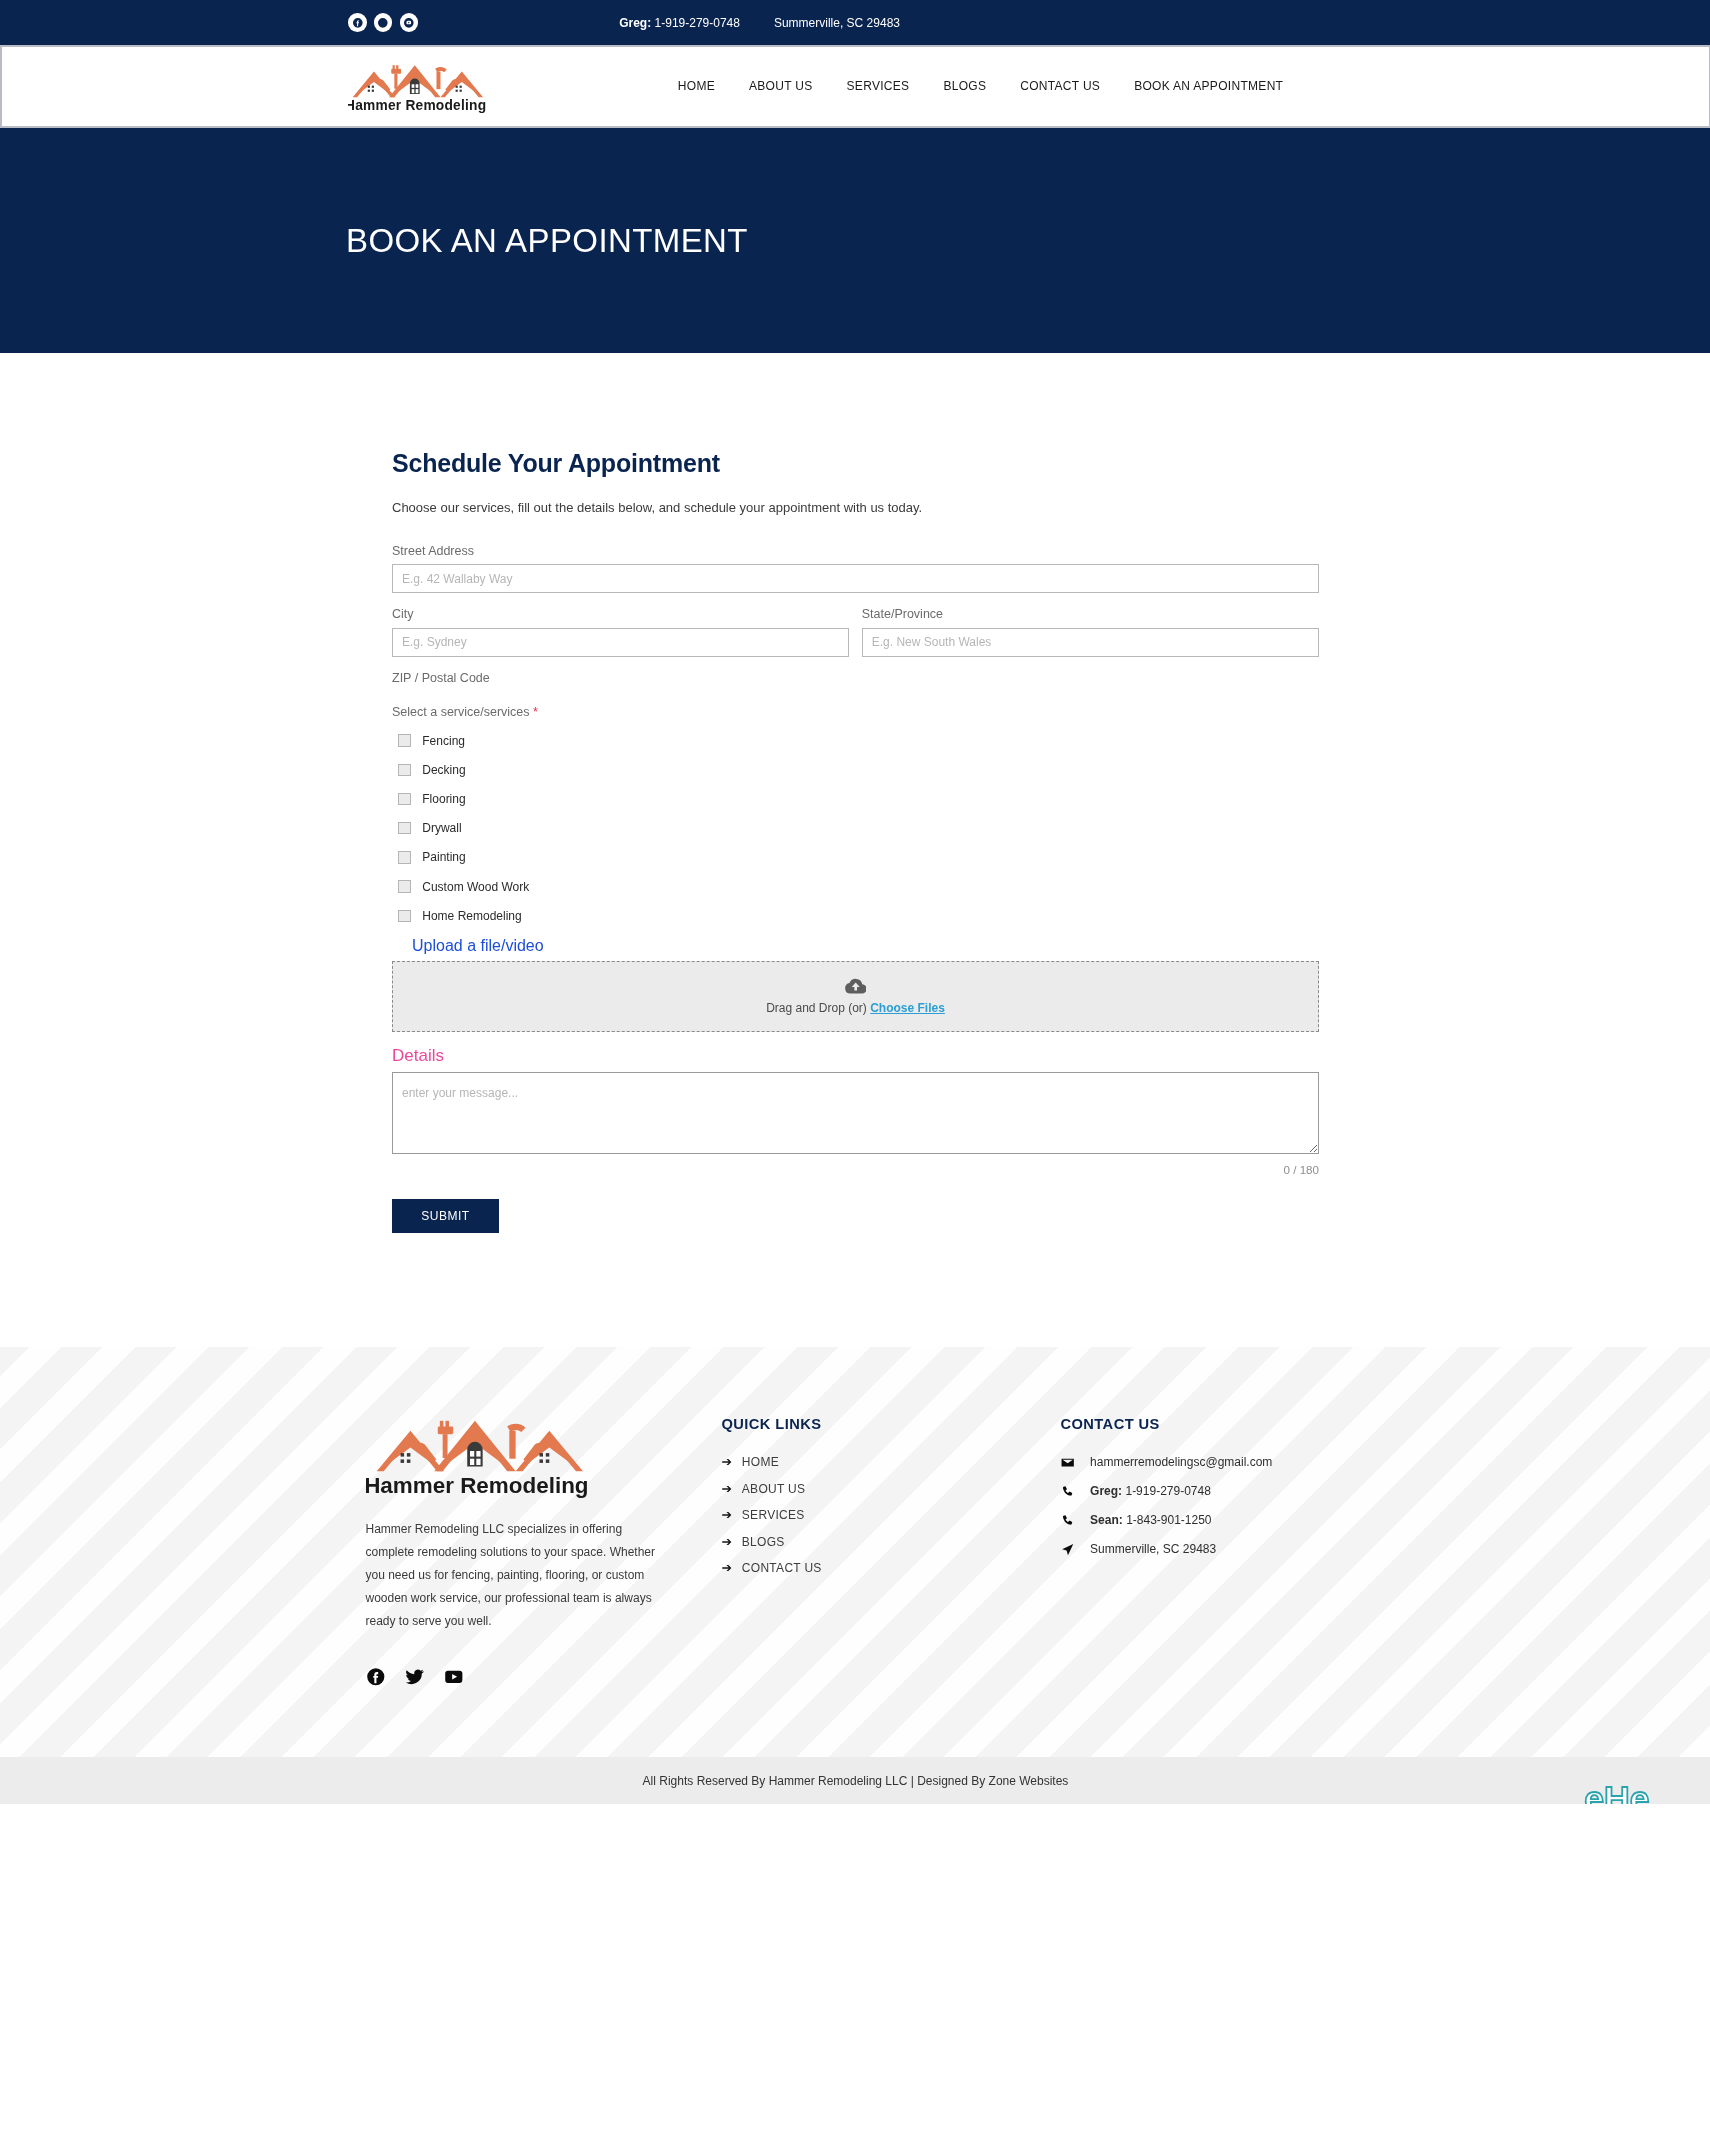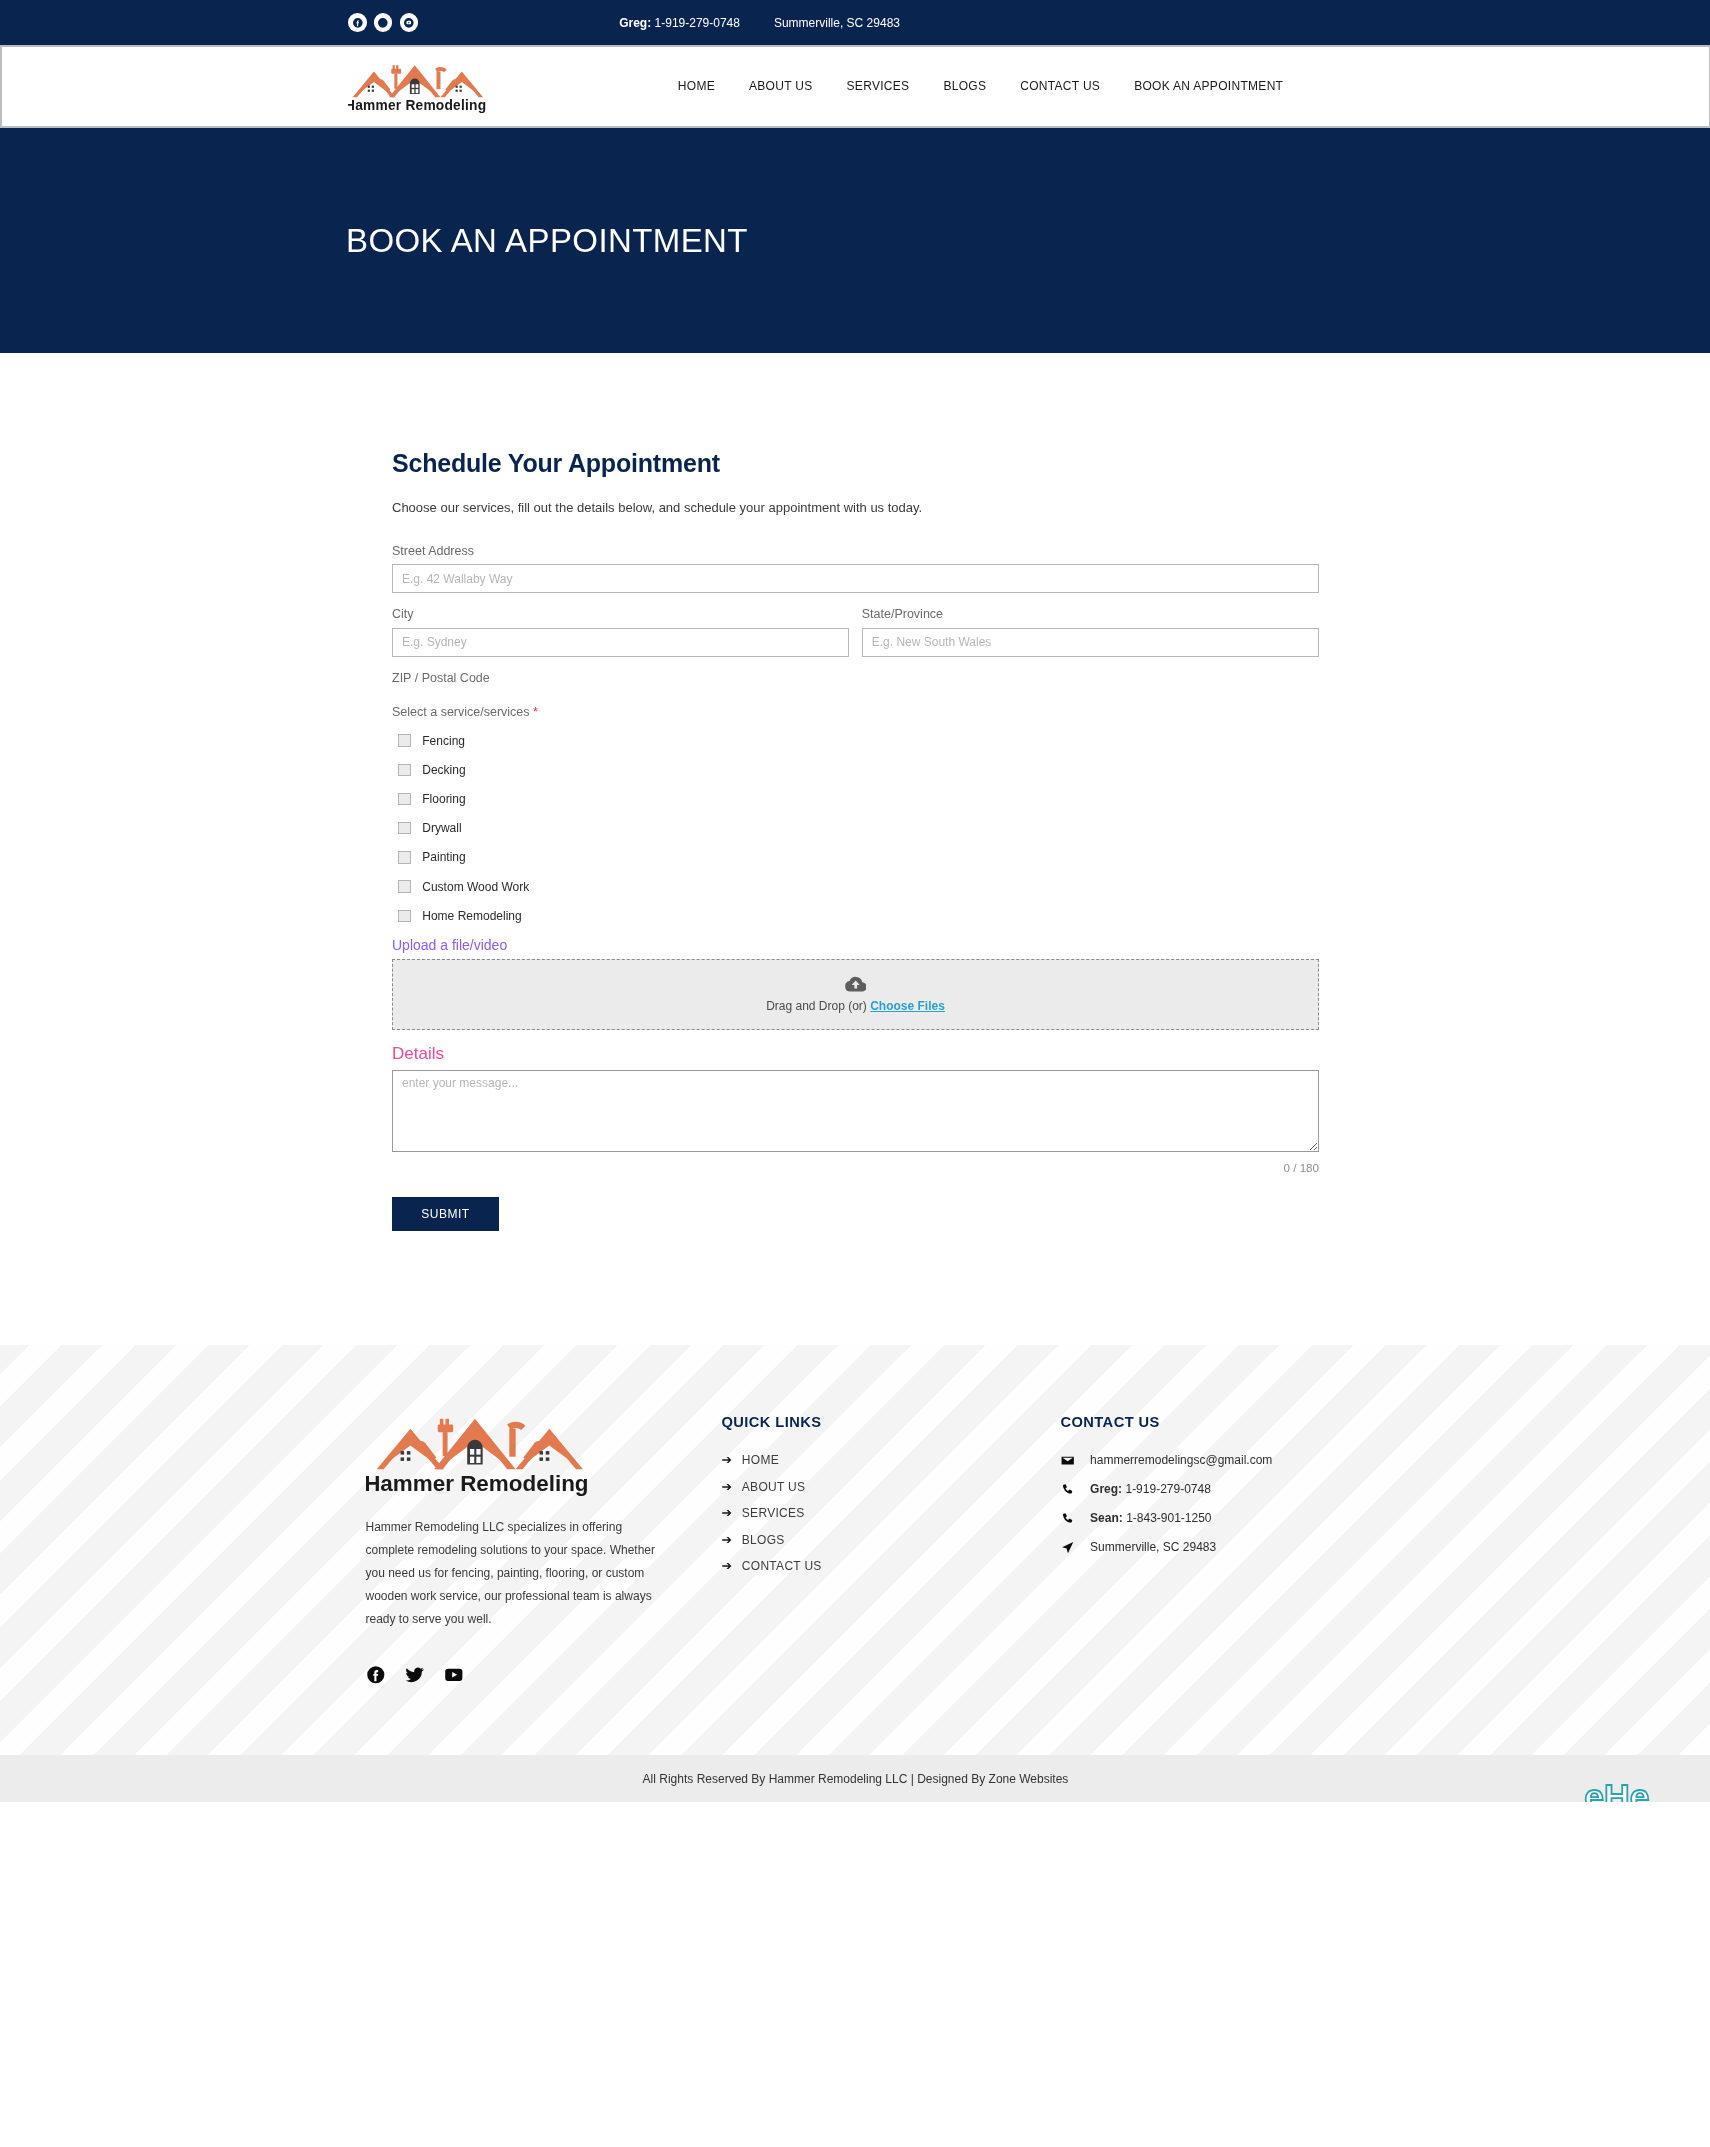--- a/index.html
+++ b/index.html
@@ -166,23 +166,24 @@
     margin-left: 6.2px;
     margin-right: 11.6px;
     flex: 0 0 auto;
   }
   .cb-label { font-size: 12px; color: #2b2b2b; }
 
   
   .upload-block { margin-top: 9.8px; }
   .upload-block .blk-label {
     display: block;
-    font-size: 14px;
-    color: #8b5cf6;
+    font-size: 16px;
+    color: #1d4ed8;
     margin-bottom: 6.2px;
+    margin-left: 20px;
   }
   .dropzone {
     border: 1.8px dashed #8a8a8a;
     background: #ebebeb;
     height: 71px;
     display: flex;
     flex-direction: column;
     align-items: center;
     justify-content: center;
     gap: 7.1px;
@@ -202,21 +203,21 @@
   .details-block .blk-label {
     display: block;
     font-size: 17px;
     color: #ec4899;
     margin-bottom: 6.2px;
   }
   .details-block textarea {
     width: 100%;
     height: 82px;
     border: 0.9px solid #9a9a9a;
-    padding: 5px 9px;
+    padding: 13px 9px;
     font-size: 12px;
     font-family: "Liberation Sans", sans-serif;
     color: #333;
     resize: vertical;
     border-radius: 0;
   }
   .details-block textarea::placeholder { color: #b6b6b6; }
   .counter {
     text-align: right;
     font-size: 11.6px;

